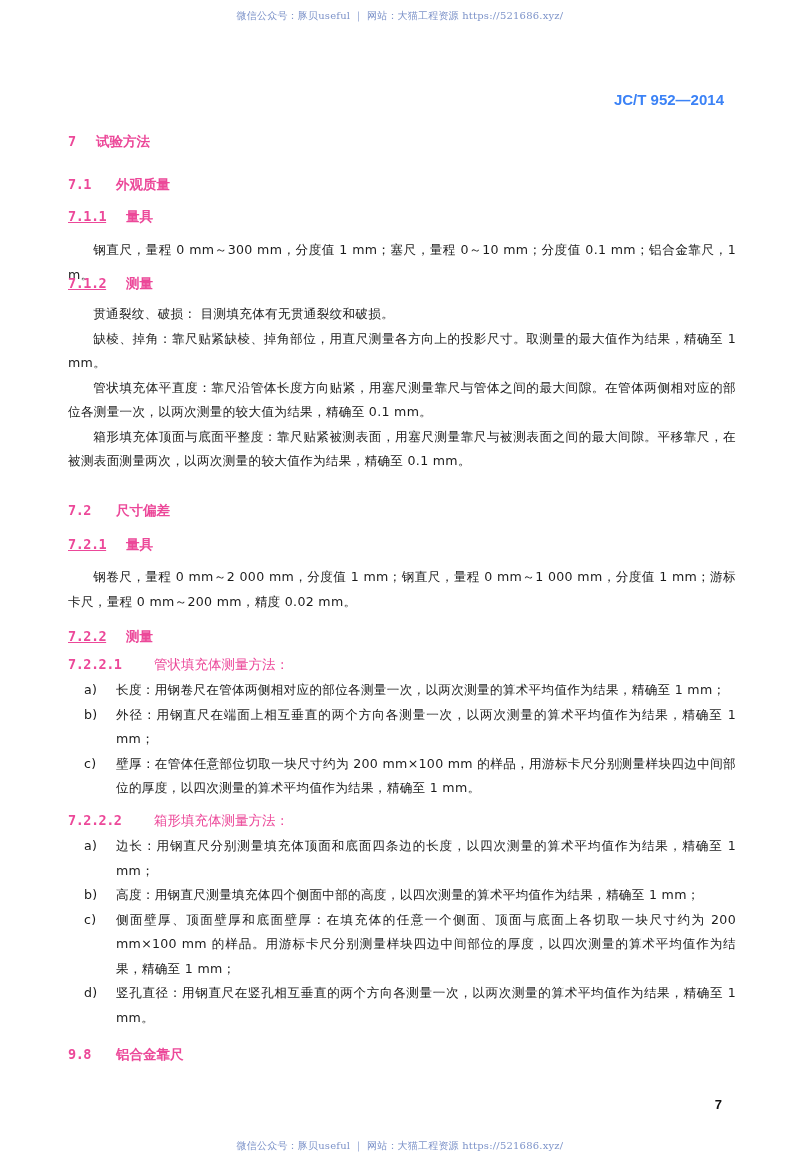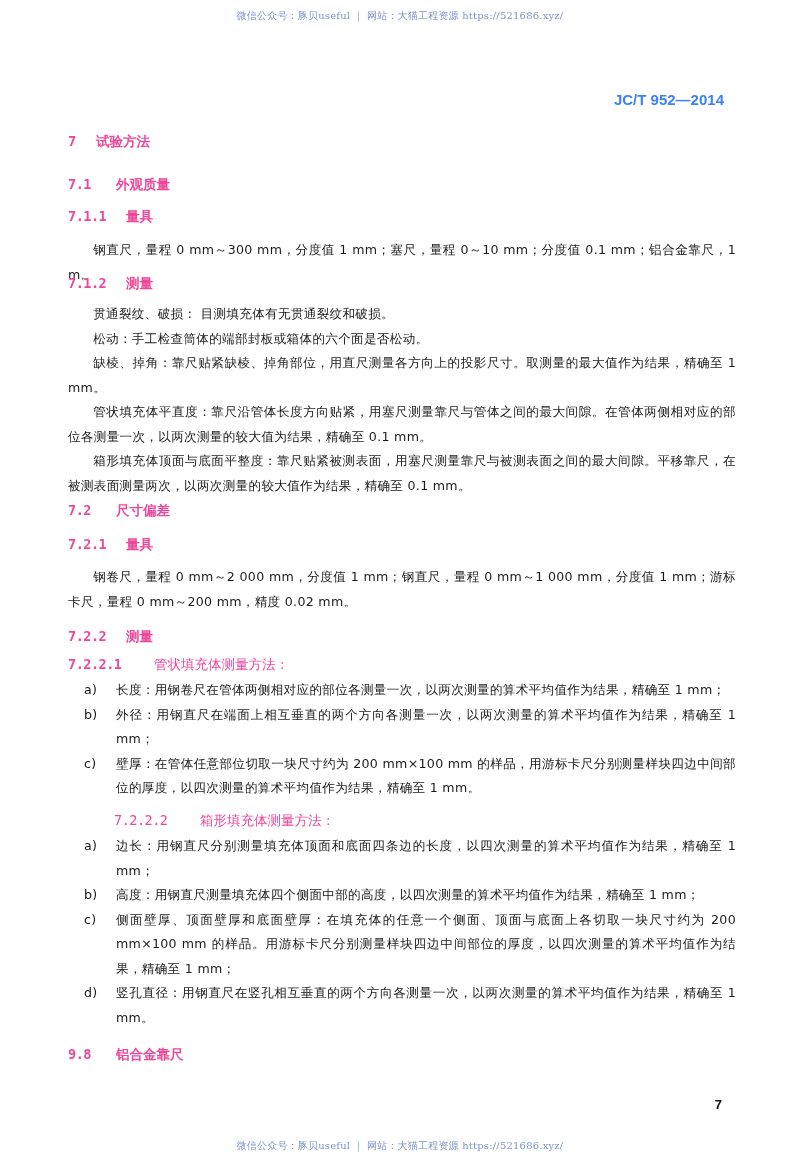--- a/index.html
+++ b/index.html
@@ -24,21 +24,21 @@
     position: absolute; right: 78px; top: 1097px;
     font-family: "Liberation Sans", sans-serif; font-weight: bold; font-size: 13px; color: #111;
   }
   .block { position: absolute; left: 68px; width: 668px; }
   .h {
     font-weight: bold; font-size: 13.5px; color: #ec4899; white-space: nowrap;
   }
   .h .num { display: inline-block; font-family: "DejaVu Sans Mono", "Liberation Mono", monospace; font-weight: bold; letter-spacing: -0.5px; }
   .h .num.w1 { width: 28px; }
   .h .num.w2 { width: 48px; }
-  .h .num.w3 { width: 58px; }
+  .h .num.w3 { width: 58px; text-decoration: underline; }
   .h .num.w4 { width: 86px; }
   .p {
     font-size: 12.6px; line-height: 24.5px; color: #1a1a1a;
     text-indent: 2em; text-align: justify; letter-spacing: 0.3px;
   }
   .li {
     position: relative; padding-left: 48px; font-size: 12.6px; line-height: 24.5px;
     text-align: justify; letter-spacing: 0.3px;
   }
   .li .marker { position: absolute; left: 16px; top: 0; }
@@ -62,21 +62,20 @@
 <div class="block h" style="top:208px;">
   <span class="num w3">7.1.1</span><span>量具</span>
 </div>
 <div class="block p" style="top:238px;">钢直尺，量程 0 mm～300 mm，分度值 1 mm；塞尺，量程 0～10 mm；分度值 0.1 mm；铝合金靠尺，1 m。</div>
 
 <div class="block h" style="top:275px;">
   <span class="num w3">7.1.2</span><span>测量</span>
 </div>
 <div class="block" style="top:302px;">
   <div class="p">贯通裂纹、破损： 目测填充体有无贯通裂纹和破损。</div>
-  <div class="p">松动：手工检查筒体的端部封板或箱体的六个面是否松动。</div>
   <div class="p">缺棱、掉角：靠尺贴紧缺棱、掉角部位，用直尺测量各方向上的投影尺寸。取测量的最大值作为结果，精确至 1 mm。</div>
   <div class="p">管状填充体平直度：靠尺沿管体长度方向贴紧，用塞尺测量靠尺与管体之间的最大间隙。在管体两侧相对应的部位各测量一次，以两次测量的较大值为结果，精确至 0.1 mm。</div>
   <div class="p">箱形填充体顶面与底面平整度：靠尺贴紧被测表面，用塞尺测量靠尺与被测表面之间的最大间隙。平移靠尺，在被测表面测量两次，以两次测量的较大值作为结果，精确至 0.1 mm。</div>
 </div>
 
 <div class="block h" style="top:502px;">
   <span class="num w2">7.2</span><span>尺寸偏差</span>
 </div>
 
 <div class="block h" style="top:536px;">
@@ -100,21 +99,21 @@
     <span class="marker">b)</span>
     <span>外径：用钢直尺在端面上相互垂直的两个方向各测量一次，以两次测量的算术平均值作为结果，精确至 1 mm；</span>
   </div>
   <div class="li">
     <span class="marker">c)</span>
     <span>壁厚：在管体任意部位切取一块尺寸约为 200 mm×100 mm 的样品，用游标卡尺分别测量样块四边中间部位的厚度，以四次测量的算术平均值作为结果，精确至 1 mm。</span>
   </div>
 </div>
 
 <div class="block h" style="top:812px; font-weight:normal;">
-  <span class="num w4" style="font-weight:normal;margin-left:46px;">7.2.2.2</span><span>箱形填充体测量方法：</span>
+  <span class="num w4" style="font-weight:bold;">7.2.2.2</span><span>箱形填充体测量方法：</span>
 </div>
 <div class="li-wrap" style="top:834px;">
   <div class="li">
     <span class="marker">a)</span>
     <span>边长：用钢直尺分别测量填充体顶面和底面四条边的长度，以四次测量的算术平均值作为结果，精确至 1 mm；</span>
   </div>
   <div class="li">
     <span class="marker">b)</span>
     <span>高度：用钢直尺测量填充体四个侧面中部的高度，以四次测量的算术平均值作为结果，精确至 1 mm；</span>
   </div>

